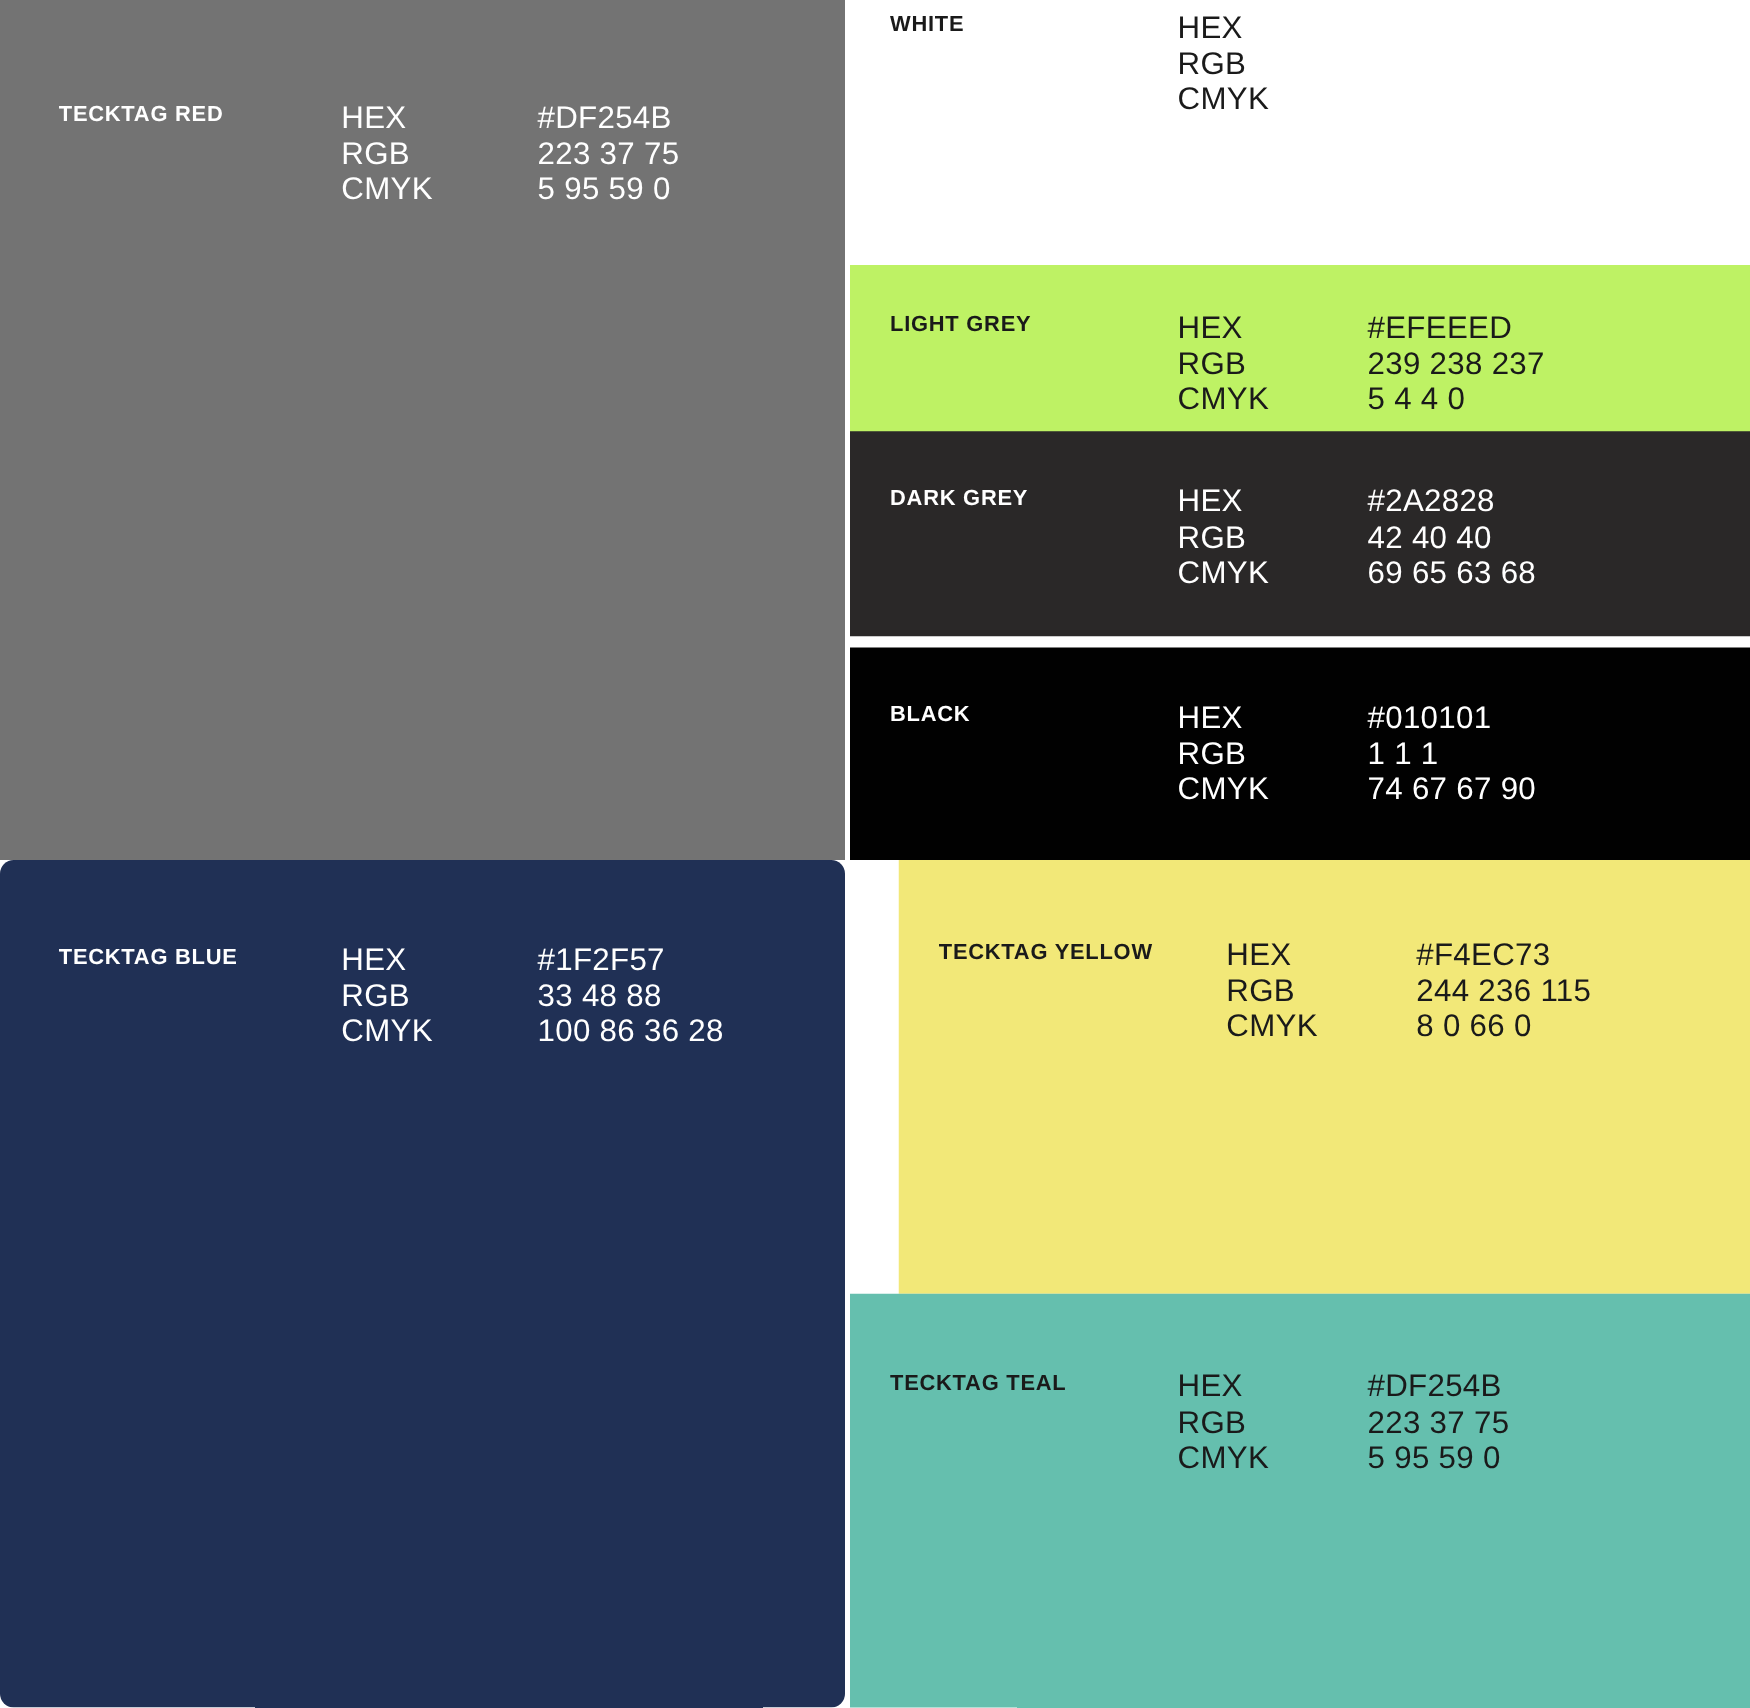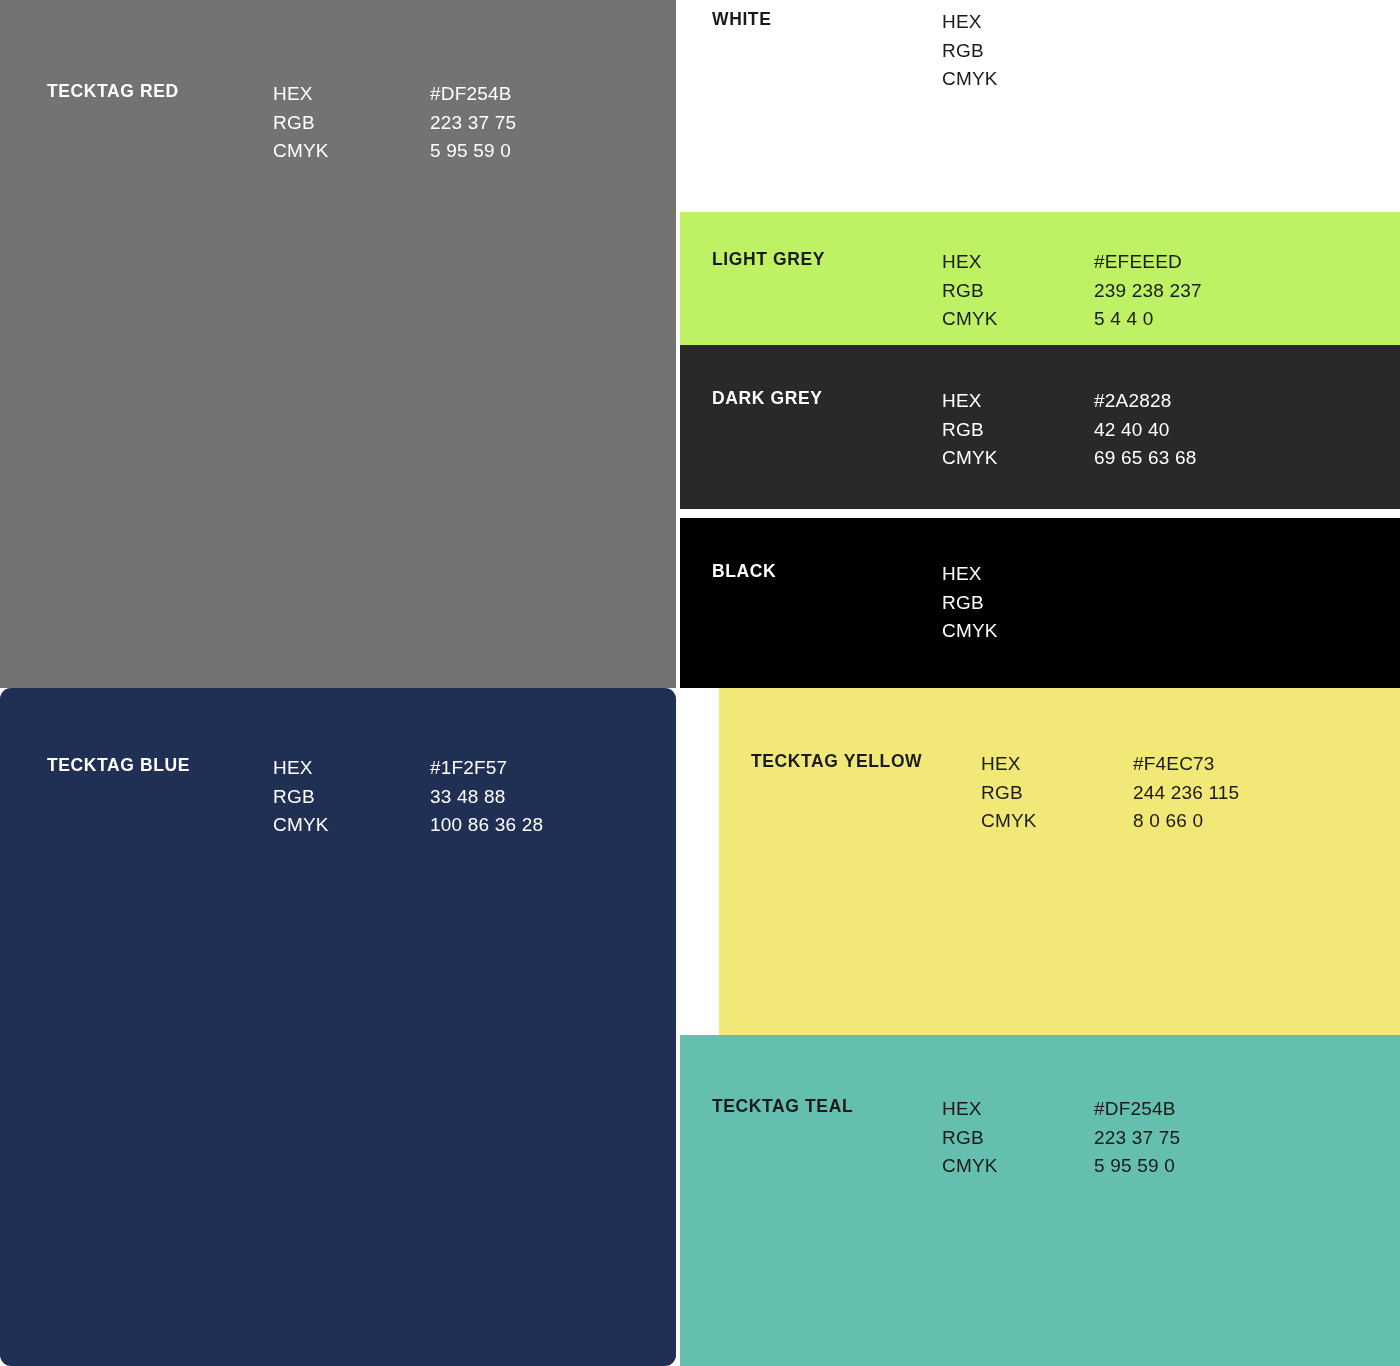--- a/index.html
+++ b/index.html
@@ -35,21 +35,21 @@
   }
   .spec-table {
     display:flex;
     flex-direction:row;
   }
   .spec-keys, .spec-vals {
     display:flex;
     flex-direction:column;
   }
   .spec-keys span, .spec-vals span {
-    font-size:19px;
+    font-size:25px;
     line-height:28.6px;
     font-weight:400;
     letter-spacing:0.01em;
   }
   
   .left  { left:0;   width:676px; }
   .right { left:680px; width:724px; }
 
   #swatch-red    { top:0;    height:688px; }
   #swatch-blue   { top:688px; height:678px; }
@@ -178,20 +178,25 @@
 
   <div class="swatch right on-dark" id="swatch-black" style="background: rgb(1, 1, 1);">
     <div class="swatch-inner">
       <div class="swatch-name">BLACK</div>
       <div class="spec-table">
         <div class="spec-keys">
           <span>HEX</span>
           <span>RGB</span>
           <span>CMYK</span>
         </div>
+        <div class="spec-vals">
+          <span>#010101</span>
+          <span>1 1 1</span>
+          <span>74 67 67 90</span>
+        </div>
       </div>
     </div>
   </div>
 
   <div class="swatch right on-light" id="swatch-yellow" style="background: rgb(242, 232, 120); margin-left: 39px;">
     <div class="swatch-inner">
       <div class="swatch-name">TECKTAG YELLOW</div>
       <div class="spec-table">
         <div class="spec-keys">
           <span>HEX</span>

